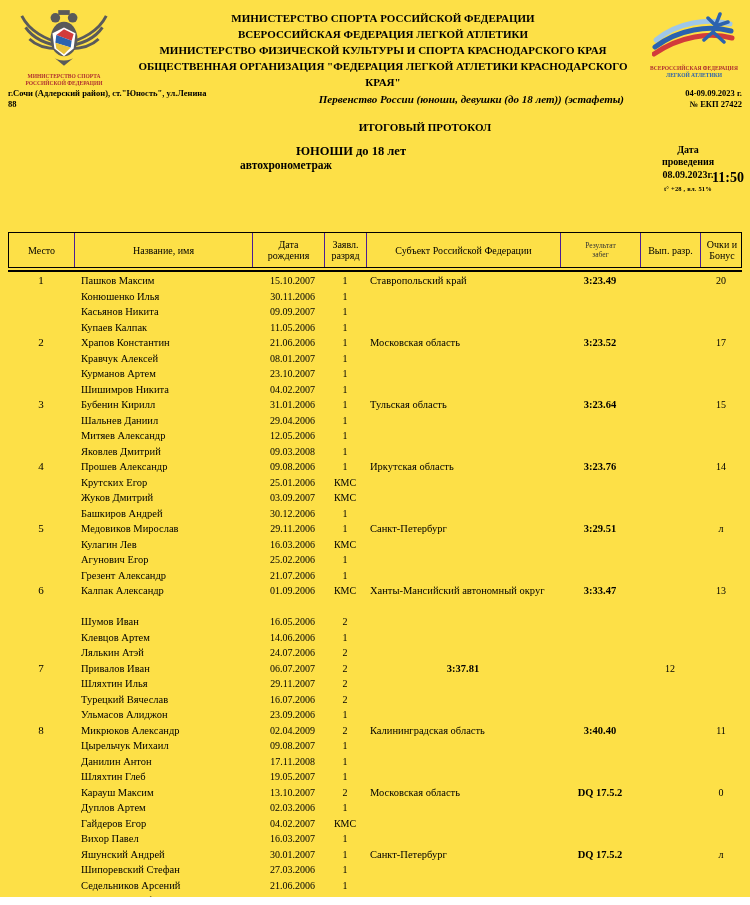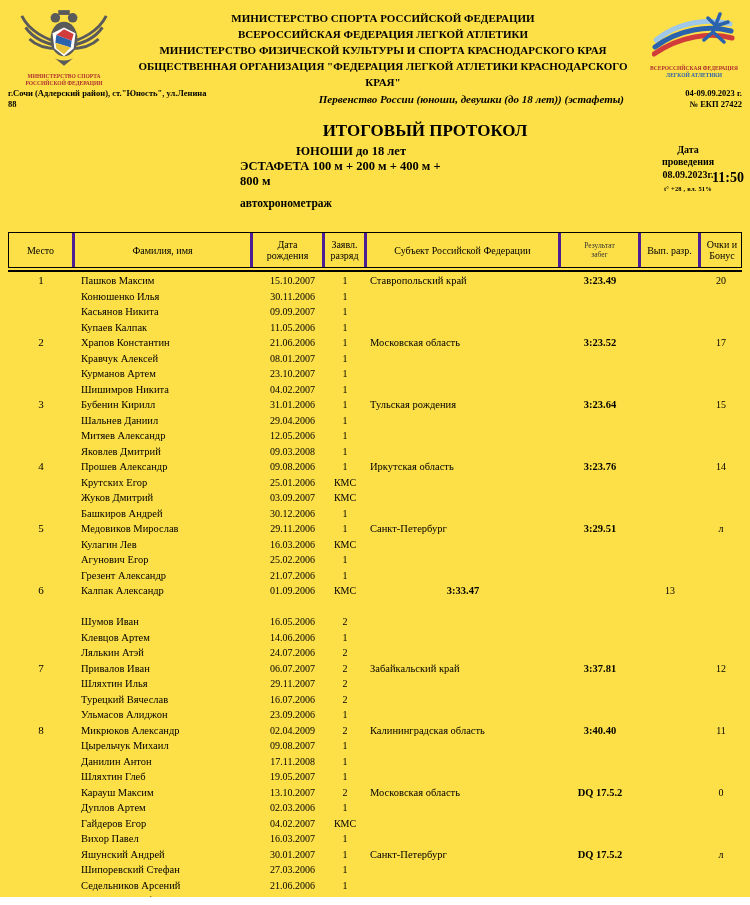--- a/index.html
+++ b/index.html
@@ -13,21 +13,21 @@
   .org-lines{flex:1;text-align:center;font-weight:bold;font-size:11px;line-height:16px;padding-top:4px;}
   .logo-caption{font-size:5.5px;font-weight:bold;color:#b03030;line-height:1.2;margin-top:1px;}
   .logo-caption .blue{color:#2b62ae;}
 
   
   .meta-row{position:absolute;top:88px;left:8px;right:8px;display:flex;align-items:flex-start;}
   .venue{width:235px;font-size:8.5px;font-weight:bold;line-height:1.3;white-space:pre-line;}
   .event-title{flex:1;text-align:right;font-size:11px;font-weight:bold;font-style:italic;padding-top:5px;}
   .date-ekp{width:118px;font-size:8.5px;font-weight:bold;text-align:right;line-height:1.35;white-space:pre-line;}
 
-  .protocol-title{position:absolute;top:121px;left:100px;right:0;text-align:center;font-size:17px;font-weight:bold;}
+  .protocol-title{position:absolute;top:121px;left:100px;right:0;text-align:center;font-size:11px;font-weight:bold;}
 
   
   .event-block{position:absolute;top:144px;left:0;right:0;height:84px;}
   .cat-block{position:absolute;left:240px;width:222px;}
   .category{text-align:center;font-size:12.5px;font-weight:bold;}
   .race{font-size:12.5px;font-weight:bold;margin-bottom:8px;}
   .timing{font-size:11.5px;font-weight:bold;}
   .stage-col{position:absolute;left:552px;width:96px;text-align:center;height:42px;overflow:hidden;}
   .stage-label{font-size:10px;font-weight:bold;line-height:11px;white-space:pre-line;}
   .stage-value{font-size:10.5px;font-weight:bold;line-height:11px;margin-top:-1px;white-space:pre-line;}
@@ -35,21 +35,21 @@
   .date-label{font-size:10px;font-weight:bold;line-height:12px;white-space:pre-line;}
   .date-value{font-size:10px;font-weight:bold;line-height:13px;}
   .weather{font-size:6.5px;font-weight:bold;margin-top:4px;letter-spacing:.2px;}
   .start-time{position:absolute;left:706px;width:44px;top:26px;font-size:14px;font-weight:bold;text-align:center;}
 
   
   .results{position:absolute;top:232px;left:8px;width:734px;}
   .grid-cols{display:grid;grid-template-columns:66px 178px 72px 42px 194px 80px 60px 42px;}
   .t-head{border:1px solid #000;}
   .th{display:flex;align-items:center;justify-content:center;text-align:center;
-      font-size:10px;line-height:11px;min-height:30px;padding:2px 1px;border-right:3px solid #4c1d95;white-space:pre-line;}
+      font-size:10px;line-height:11px;min-height:30px;padding:2px 1px;border-right:1px solid #4c1d95;white-space:pre-line;}
   .th:last-child{border-right:none;text-align:center;}
   .th.small{font-size:7.5px;line-height:9px;color:#333;}
   .t-sep{height:2px;background:#000;margin-top:2px;}
   .t-body{margin-top:1px;}
   .tr{height:15.5px;align-items:center;}
   .td{font-size:10.5px;line-height:15px;overflow:hidden;white-space:nowrap;}
   .col-place{text-align:center;font-size:11px;}
   .col-name{padding-left:7px;}
   .col-dob{text-align:right;padding-right:9px;font-size:10px;}
   .col-rank{text-align:center;font-size:10px;}
@@ -115,36 +115,35 @@
     <div class="event-title">Первенство России (юноши, девушки (до 18 лет)) (эстафеты)</div>
     <div class="date-ekp">04-09.09.2023 г.
 № ЕКП  27422</div>
   </div>
 
   <div class="protocol-title">ИТОГОВЫЙ ПРОТОКОЛ</div>
 
   <div class="event-block">
     <div class="cat-block">
       <div class="category">ЮНОШИ до 18 лет</div>
-      <div class="race">ЭСТАФЕТА 100 м + 200 м + 400 м + 800 м</div>
       <div class="timing">автохронометраж</div>
     </div>
     <div class="date-col">
       <div class="date-label">Дата
 проведения</div>
       <div class="date-value">08.09.2023г.</div>
       <div class="weather">t° +28 , вл. 51%</div>
     </div>
     <div class="start-time">11:50</div>
   </div>
 
   <div class="results">
     <div class="t-head grid-cols">
       <div class="th">Место</div>
-      <div class="th">Фамилия, имя</div>
+      <div class="th">Название, имя</div>
       <div class="th">Дата
 рождения</div>
       <div class="th">Заявл.
 разряд</div>
       <div class="th">Субъект Российской Федерации</div>
       <div class="th small">Результат
 забег</div>
       <div class="th">Вып. разр.</div>
       <div class="th">Очки и
 Бонус</div>
@@ -229,21 +228,21 @@
           <div class="td col-region"></div>
           <div class="td col-result"></div>
           <div class="td col-qual"></div>
           <div class="td col-points"></div>
         </div>
         <div class="tr grid-cols">
           <div class="td col-place">3</div>
           <div class="td col-name">Бубенин Кирилл</div>
           <div class="td col-dob">31.01.2006</div>
           <div class="td col-rank">1</div>
-          <div class="td col-region">Тульская рождения</div>
+          <div class="td col-region">Тульская область</div>
           <div class="td col-result">3:23.64</div>
           <div class="td col-qual"></div>
           <div class="td col-points">15</div>
         </div>
         <div class="tr grid-cols">
           <div class="td col-place"></div>
           <div class="td col-name">Шальнев Даниил</div>
           <div class="td col-dob">29.04.2006</div>
           <div class="td col-rank">1</div>
           <div class="td col-region"></div>
@@ -349,20 +348,21 @@
           <div class="td col-region"></div>
           <div class="td col-result"></div>
           <div class="td col-qual"></div>
           <div class="td col-points"></div>
         </div>
         <div class="tr grid-cols">
           <div class="td col-place">6</div>
           <div class="td col-name">Калпак Александр</div>
           <div class="td col-dob">01.09.2006</div>
           <div class="td col-rank">КМС</div>
+          <div class="td col-region">Ханты-Мансийский автономный округ</div>
           <div class="td col-result">3:33.47</div>
           <div class="td col-qual"></div>
           <div class="td col-points">13</div>
         </div>
         <div class="tr grid-cols">
           <div class="td col-place"></div>
           <div class="td col-name"></div>
           <div class="td col-dob"></div>
           <div class="td col-rank"></div>
           <div class="td col-region"></div>
@@ -398,21 +398,20 @@
           <div class="td col-region"></div>
           <div class="td col-result"></div>
           <div class="td col-qual"></div>
           <div class="td col-points"></div>
         </div>
         <div class="tr grid-cols">
           <div class="td col-place">7</div>
           <div class="td col-name">Привалов Иван</div>
           <div class="td col-dob">06.07.2007</div>
           <div class="td col-rank">2</div>
-          <div class="td col-region">Забайкальский край</div>
           <div class="td col-result">3:37.81</div>
           <div class="td col-qual"></div>
           <div class="td col-points">12</div>
         </div>
         <div class="tr grid-cols">
           <div class="td col-place"></div>
           <div class="td col-name">Шляхтин Илья</div>
           <div class="td col-dob">29.11.2007</div>
           <div class="td col-rank">2</div>
           <div class="td col-region"></div>

